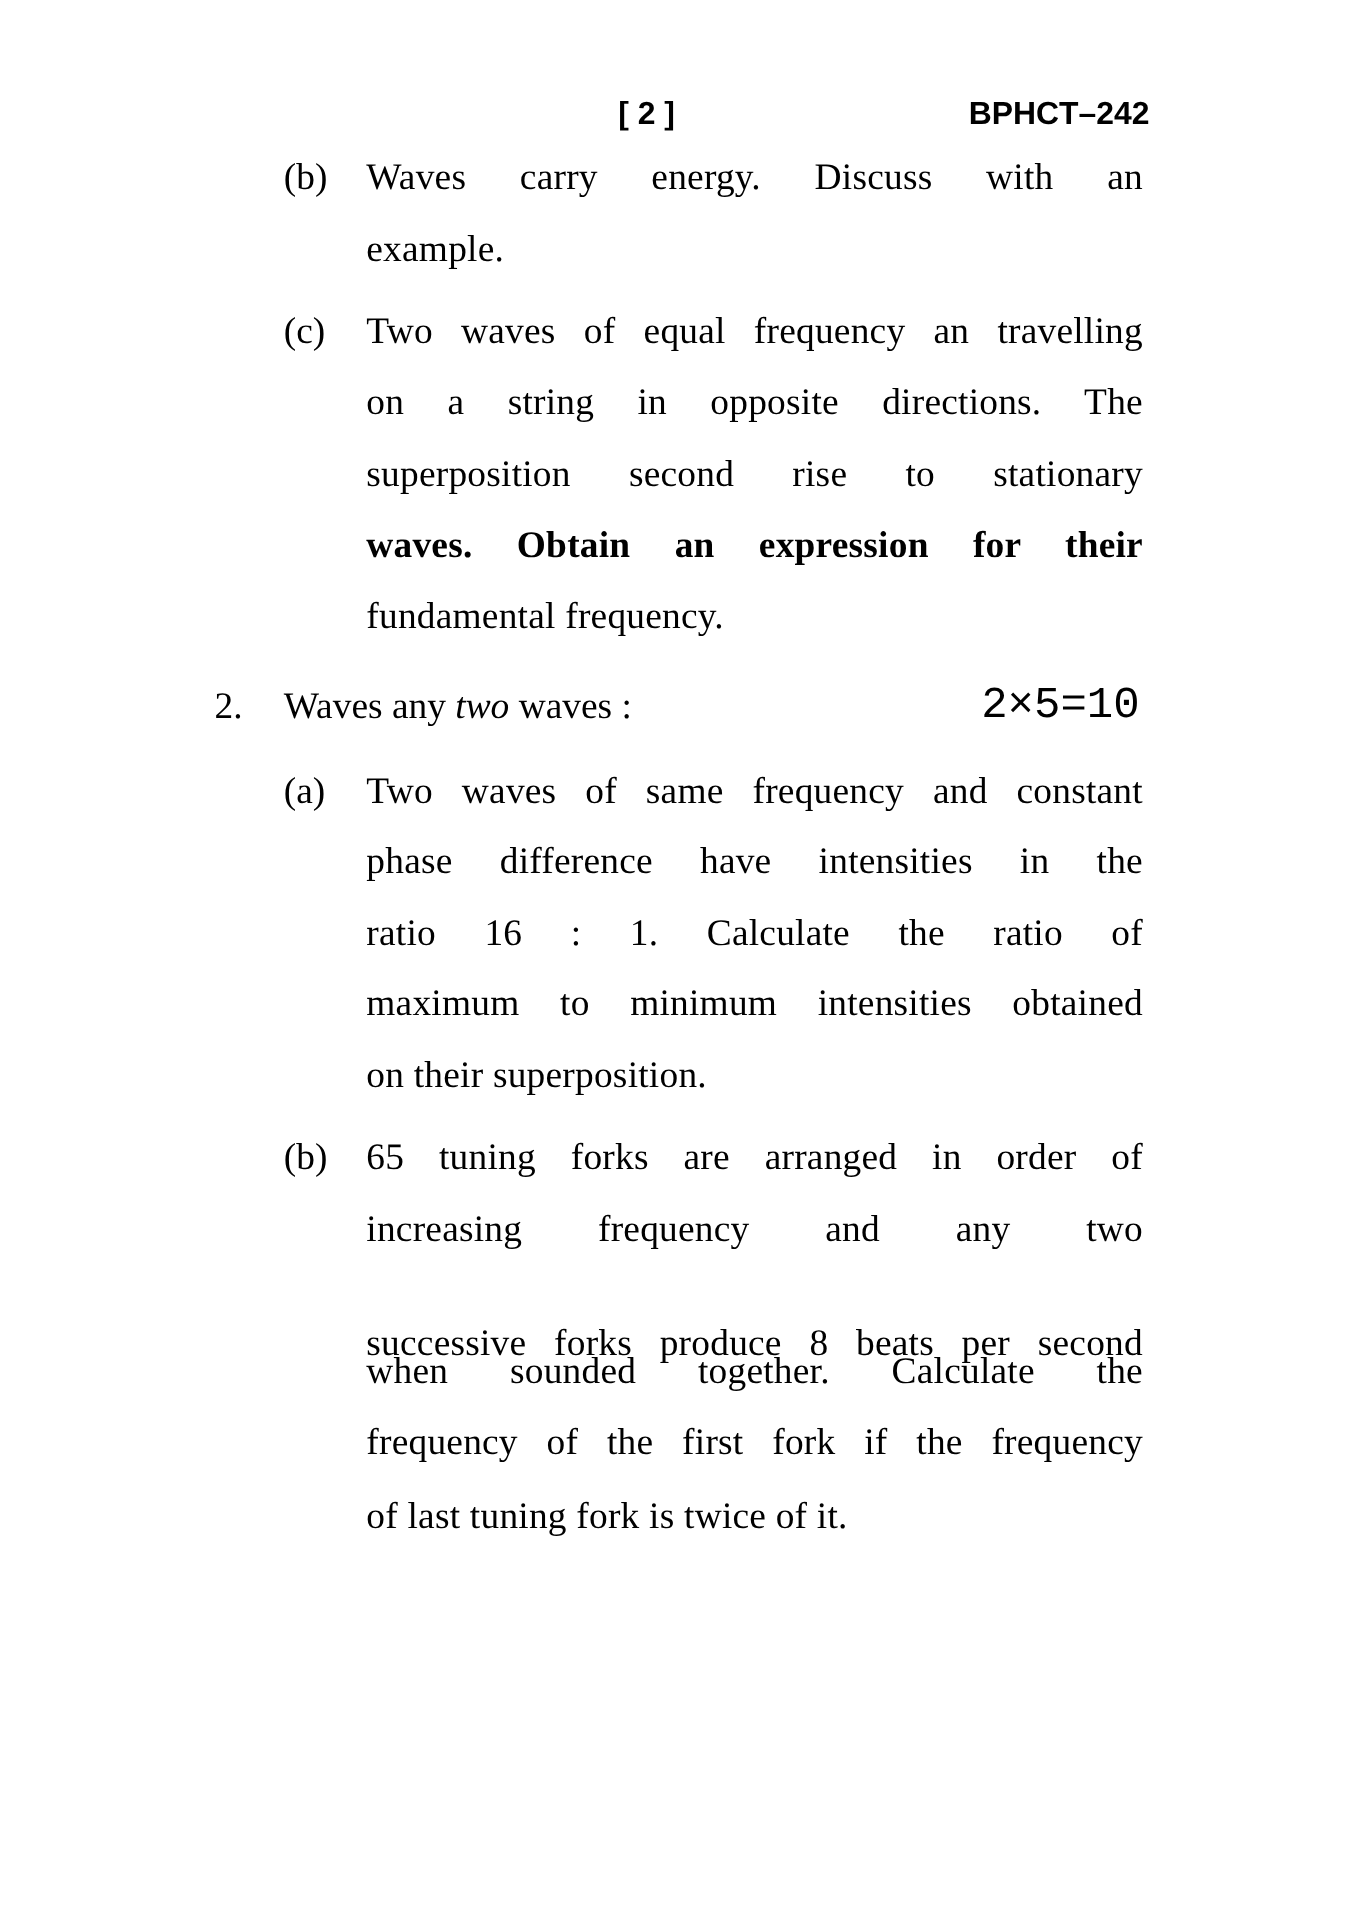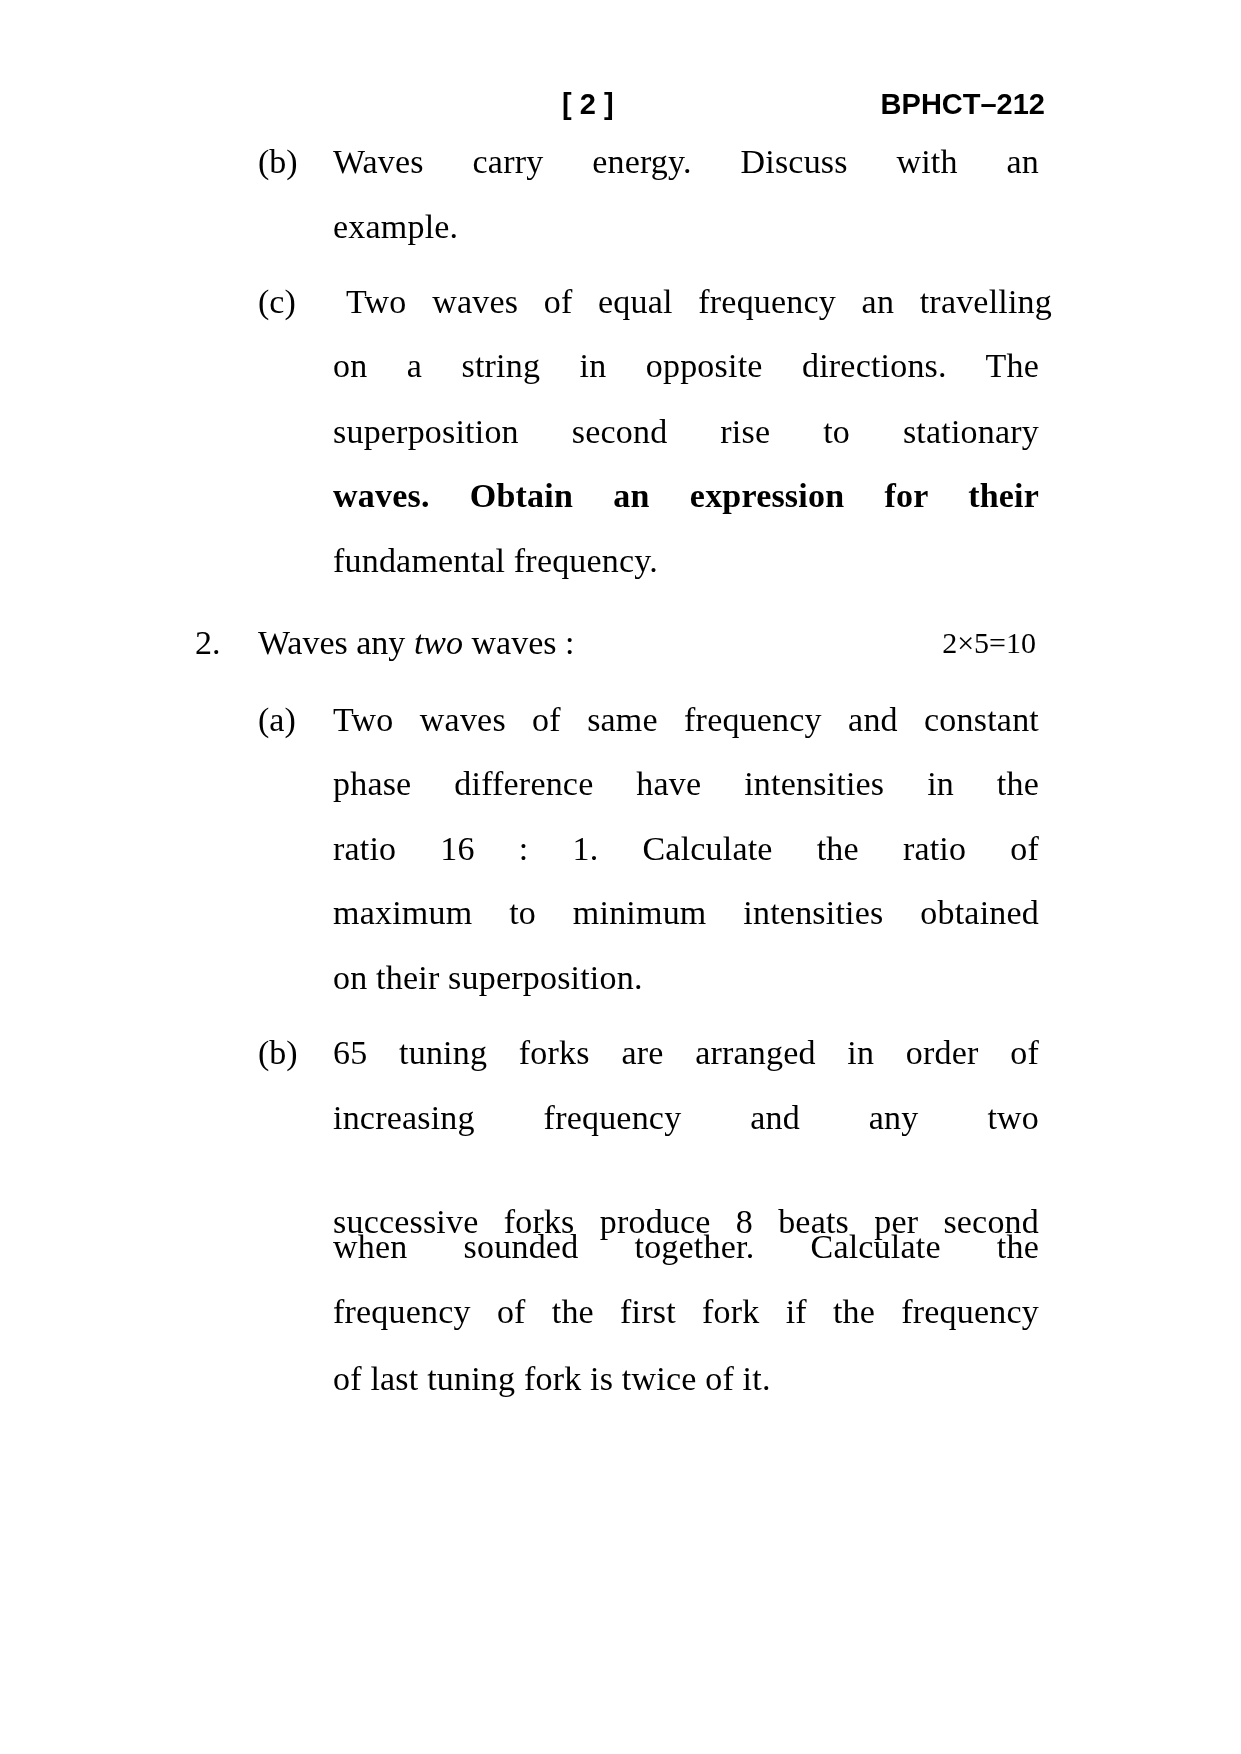--- a/index.html
+++ b/index.html
@@ -26,41 +26,41 @@
   .qnum {
     position: absolute; left: 195px;
     font-family: "Liberation Serif", serif; font-size: 34px; line-height: 40px;
   }
   .qtext {
     position: absolute; left: 258px;
     font-family: "Liberation Serif", serif; font-size: 34px; line-height: 40px;
   }
   .qmarks {
     position: absolute; right: 205px;
-    font-family: Liberation Serif, serif; font-size: 30px; line-height: 40px;
+    font-family: Liberation Mono, monospace; font-size: 40px; line-height: 40px;
   }
 </style>
 </head>
 <body>
 
 <div>
   <div class="header-page">[ 2 ]</div>
-  <div class="header-code">BPHCT–212</div>
+  <div class="header-code">BPHCT–242</div>
 </div>
 
 <div>
   <div>
     <div class="label" style="top:142px">(b)</div>
     <div class="line" style="top: 142px; white-space: normal;">Waves carry energy. Discuss with an</div>
     <div class="line last" style="top: 207px; white-space: normal;">example.</div>
   </div>
 
   <div>
     <div class="label" style="top:282px">(c)</div>
-    <div class="line" style="top: 282px; white-space: normal; margin-left: 13px;">Two waves of equal frequency an travelling</div>
+    <div class="line" style="top: 282px; white-space: normal;">Two waves of equal frequency an travelling</div>
     <div class="line" style="top: 346px; white-space: normal;">on a string in opposite directions. The</div>
     <div class="line" style="top: 412px; white-space: normal;">superposition second rise to stationary</div>
     <div class="line" style="top: 476px; white-space: normal; font-weight: bold;">waves. Obtain an expression for their</div>
     <div class="line last" style="top: 541px; white-space: normal;">fundamental frequency.</div>
   </div>
 </div>
 
 <div>
   <div class="qnum" style="top:623px">2.</div>
   <div class="qtext" style="top:623px"><span>Waves any </span><em>two</em><span> waves :</span></div>

